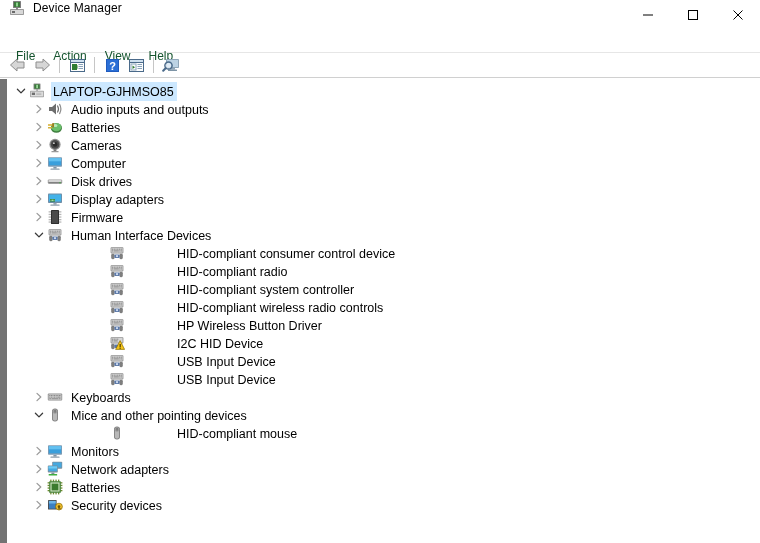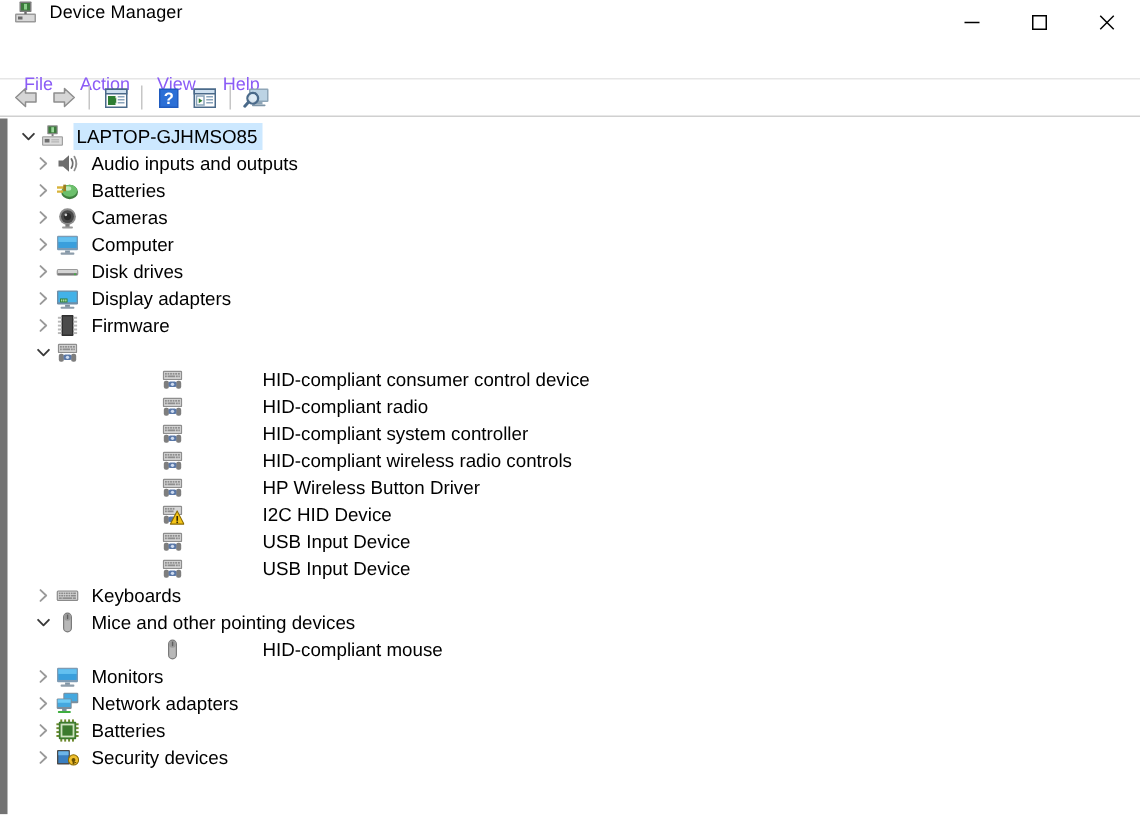--- a/index.html
+++ b/index.html
@@ -62,21 +62,21 @@
   .menubar {
     height: 23px;
     background: #ffffff;
     display: flex;
     align-items: center;
     padding-left: 7px;
     box-sizing: border-box;
   }
   .menuitem {
     font-size: 12px;
-    color: #8b5cf6;
+    color: #14532d;
     padding: 2px 9px 3px 9px;
     line-height: 15px;
     white-space: nowrap;
     margin-top: 32px;
   }
 
   
   .toolbar {
     height: 26px;
     background: #ffffff;
@@ -104,21 +104,21 @@
   }
 
   
   .treepanel {
     position: absolute;
     left: 0;
     top: 79px;
     width: 760px;
     bottom: 0;
     background: #ffffff;
-    border-left: 5px solid #737373;
+    border-left: 7px solid #737373;
     box-sizing: border-box;
     overflow: hidden;
   }
   .treeinner {
     padding-top: 3px;
   }
 
   .row {
     height: 18px;
     display: flex;
@@ -150,21 +150,21 @@
     background: #cce8ff;
   }
   .labelwrap {
     padding: 1px 3px 1px 2px;
     line-height: 15px;
     display: inline-block;
   }
 
   
   .d0 { padding-left: 6px; }
-  .d1 { padding-left: 16px; }
+  .d1 { padding-left: 24px; }
   .d2 { padding-left: 42px; gap: 44px; }
 
   
   .ico svg { display: block; }
 </style>
 </head>
 <body>
 
 <div id="app">
 
@@ -449,20 +449,21 @@
         <rect x="4.7" y="5.3" width="5.1" height="1.2"></rect>
         <rect x="10.3" y="5.3" width="1.2" height="1.2"></rect>
         <rect x="11.9" y="5.3" width="1" height="1.2"></rect>
       </g>
       <rect x="2.2" y="8.8" width="3.4" height="5.4" rx="1.4" fill="#7e7e7e"></rect>
       <rect x="10.4" y="8.8" width="3.4" height="5.4" rx="1.4" fill="#7e7e7e"></rect>
       <rect x="5.4" y="9.4" width="5.2" height="3.6" rx="1" fill="#5a78a8"></rect>
       <circle cx="8" cy="11.2" r="1.1" fill="#cfdcf0"></circle>
     </svg>
           </span>
+          <span class="labelwrap"><span class="label">Human Interface Devices</span></span>
         </div>
         <div class="row d2">
           <span class="chev ico"></span>
           <span class="devicon ico">
             <svg width="16" height="16" viewBox="0 0 16 16">
       <rect x="1.6" y="2.2" width="12.8" height="6.2" rx="0.8" fill="#8e8e8e"></rect>
       <rect x="2.4" y="3" width="11.2" height="4.6" fill="#d6d6d6"></rect>
       <g fill="#8e8e8e">
         <rect x="3" y="3.6" width="1.2" height="1.2"></rect>
         <rect x="4.7" y="3.6" width="1.2" height="1.2"></rect>

